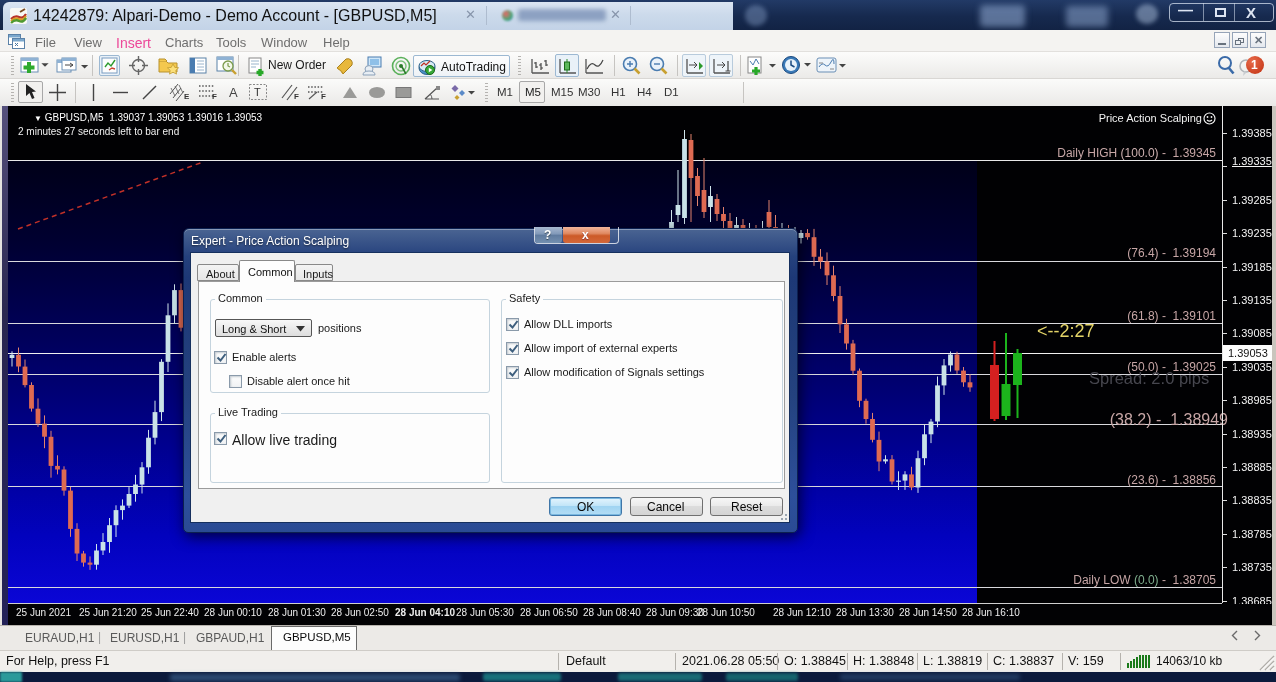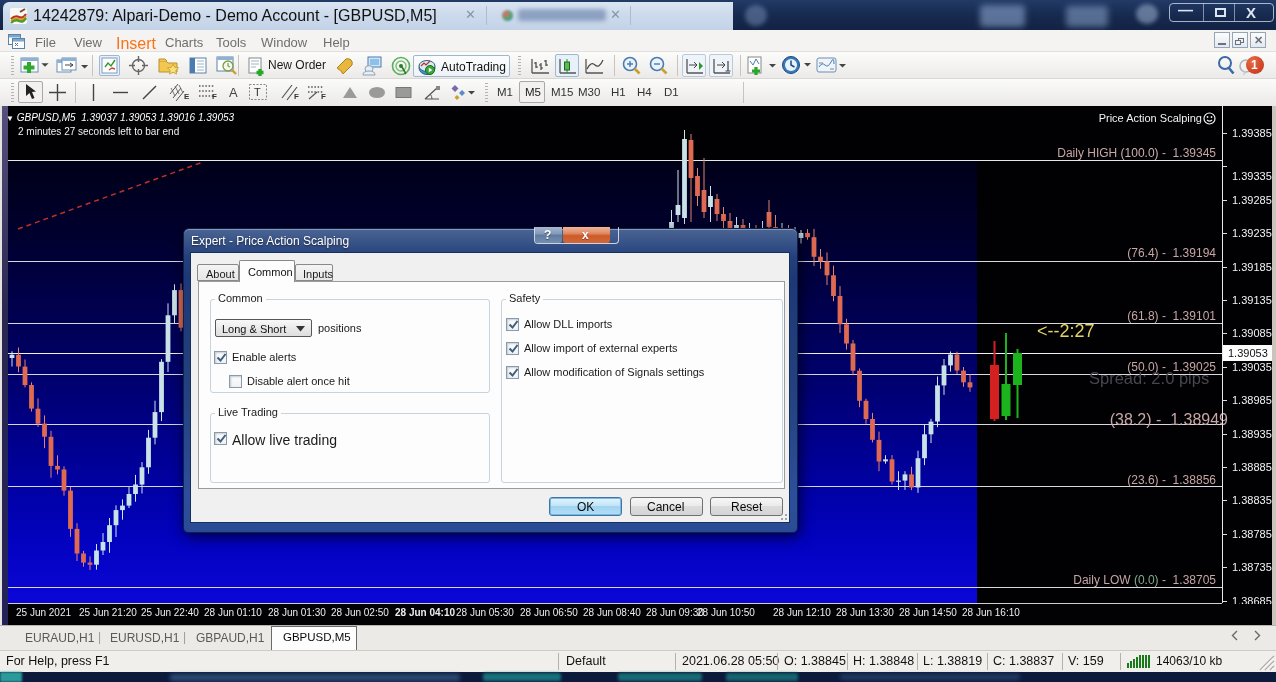--- a/index.html
+++ b/index.html
@@ -47,21 +47,21 @@
   <svg width="17" height="15">
     <rect x="0.5" y="0.5" width="12" height="10" fill="#fff" stroke="#5b82a8"></rect>
     <rect x="1" y="1" width="11" height="2.5" fill="#7ba7cc"></rect>
     <rect x="4.5" y="4.5" width="12" height="10" fill="#fff" stroke="#5b82a8"></rect>
     <rect x="5" y="5" width="11" height="2.5" fill="#7ba7cc"></rect>
     <path d="M7 9 l3 3 m0-3 l-3 3" stroke="#4a76a0" stroke-width="1"></path>
   </svg>
 </div>
 <div class="t" style="left:35px;top:35px;font-size:13px;color:#6e6e6e;">File</div>
 <div class="t" style="left:74px;top:35px;font-size:13px;color:#6e6e6e;">View</div>
-<div class="t" style="left:116px;top:35px;font-size:16px;color:#f97316;">Insert</div>
+<div class="t" style="left:116px;top:35px;font-size:14px;color:#ec4899;">Insert</div>
 <div class="t" style="left:165px;top:35px;font-size:13px;color:#6e6e6e;">Charts</div>
 <div class="t" style="left:216px;top:35px;font-size:13px;color:#6e6e6e;">Tools</div>
 <div class="t" style="left:261px;top:35px;font-size:13px;color:#6e6e6e;">Window</div>
 <div class="t" style="left:323px;top:35px;font-size:13px;color:#6e6e6e;">Help</div>
 
 <div class="abs" style="left:1214px;top:32px;width:16px;height:16px;background:linear-gradient(#fdfdfd,#e4e8ee);border:1px solid #96a4b8;"></div>
 <div class="abs" style="left:1232px;top:32px;width:16px;height:16px;background:linear-gradient(#fdfdfd,#e4e8ee);border:1px solid #96a4b8;"></div>
 <div class="abs" style="left:1250px;top:32px;width:16px;height:16px;background:linear-gradient(#fdfdfd,#e4e8ee);border:1px solid #96a4b8;"></div>
 <div class="abs" style="left:1218px;top:43px;width:8px;height:2px;background:#68727e;"></div>
 <div class="abs" style="left:1238px;top:38px;width:6px;height:5px;border:1px solid #68727e;"></div>
@@ -645,21 +645,21 @@
 <rect x="967.6" y="382.3" width="4.8" height="5.1" fill="#de6a52"></rect>
 <line x1="994.5" y1="341" x2="994.5" y2="421" stroke="#d42020" stroke-width="2"></line>
 <rect x="990.0" y="365" width="9" height="54" fill="#d42020"></rect>
 <line x1="1006.0" y1="333" x2="1006.0" y2="420" stroke="#1cb41c" stroke-width="2"></line>
 <rect x="1001.5" y="384" width="9" height="32" fill="#1cb41c"></rect>
 <line x1="1017.5" y1="349" x2="1017.5" y2="418" stroke="#1cb41c" stroke-width="2"></line>
 <rect x="1013.0" y="353" width="9" height="32" fill="#1cb41c"></rect>
   </g>
 </svg>
 
-<div class="t" style="left:6px;top:112px;font-size:10px;color:#fff;font-style:italic;"><span style="font-size:8px;">▼</span> GBPUSD,M5&nbsp; 1.39037 1.39053 1.39016 1.39053</div>
+<div class="t" style="left:34px;top:112px;font-size:10px;color:#fff;"><span style="font-size:8px;">▼</span> GBPUSD,M5&nbsp; 1.39037 1.39053 1.39016 1.39053</div>
 <div class="t" style="left:18px;top:126px;font-size:10px;color:#f0f0f0;">2 minutes 27 seconds left to bar end</div>
 <div class="t" style="right:74px;top:112px;font-size:11px;color:#f2f2f2;">Price Action Scalping</div>
 <svg class="abs" style="left:1203px;top:112px;" width="13" height="13">
   <circle cx="6.5" cy="6.5" r="5.5" fill="none" stroke="#f2f2f2" stroke-width="1.2"></circle>
   <circle cx="4.5" cy="5" r="0.9" fill="#f2f2f2"></circle>
     <circle cx="8.5" cy="5" r="0.9" fill="#f2f2f2"></circle>
   <path d="M4 8 q2.5 2.4 5 0" stroke="#f2f2f2" fill="none" stroke-width="1.1"></path>
 </svg>
 <div class="t" style="right:60px;top:146px;font-size:12px;color:#c7a6a6;">Daily HIGH <span style="color:#cdb0b0;">(100.0)</span> - &nbsp;1.39345</div>
 <div class="t" style="right:60px;top:246px;font-size:12px;color:#c7a6a6;">(76.4) - &nbsp;1.39194</div>
@@ -667,21 +667,21 @@
 <div class="t" style="right:60px;top:360px;font-size:12px;color:#c7a6a6;">(50.0) - &nbsp;1.39025</div>
 <div class="t" style="right:48px;top:411px;font-size:16px;color:#c7a6a6;">(38.2) - &nbsp;1.38949</div>
 <div class="t" style="right:60px;top:473px;font-size:12px;color:#c7a6a6;">(23.6) - &nbsp;1.38856</div>
 <div class="t" style="right:60px;top:573px;font-size:12px;color:#c7a6a6;">Daily LOW <span style="color:#7fae8e;">(0.0)</span> - &nbsp;1.38705</div>
 <div class="t" style="left:1037px;top:321px;font-size:18px;color:#e4d468;">&lt;--2:27</div>
 <div class="t" style="left:1089px;top:369px;font-size:16.5px;color:#47474f;">Spread: 2.0 pips</div>
 
 <div class="abs" style="left:1222px;top:106px;width:1px;height:497px;background:#e8e8e8;"></div>
 <div class="abs" style="left:1222px;top:127px;width:50px;height:481px;font-size:11px;color:#f4f4f4;">
   <div class="t" style="left:10px;top:0px;">1.39385</div>
-  <div class="t" style="left:10px;top:43px;">1.39335</div>
+  <div class="t" style="left:10px;top:28px;text-decoration:underline;">1.39335</div>
   <div class="t" style="left:10px;top:67px;">1.39285</div>
   <div class="t" style="left:10px;top:100px;">1.39235</div>
   <div class="t" style="left:10px;top:134px;">1.39185</div>
   <div class="t" style="left:10px;top:167px;">1.39135</div>
   <div class="t" style="left:10px;top:200px;">1.39085</div>
   <div class="t" style="left:10px;top:234px;">1.39035</div>
   <div class="t" style="left:10px;top:267px;">1.38985</div>
   <div class="t" style="left:10px;top:301px;">1.38935</div>
   <div class="t" style="left:10px;top:334px;">1.38885</div>
   <div class="t" style="left:10px;top:367px;">1.38835</div>
@@ -710,21 +710,21 @@
 </svg>
 <div class="abs" style="left:1223px;top:345px;width:49px;height:16px;background:#fdfdfd;"></div>
 <div class="t" style="left:1228px;top:347px;font-size:11px;color:#111;">1.39053</div>
 
 <div class="abs" style="left:8px;top:603px;width:1214px;height:1px;background:#cfcfcf;"></div>
 <div class="abs" style="left:8px;top:604px;width:1264px;height:21px;background:#020204;"></div>
 <div class="abs" style="left:0;top:607px;width:1276px;height:14px;font-size:10px;color:#ededed;">
   <div class="t" style="left:16px;">25 Jun 2021</div>
   <div class="t" style="left:79px;">25 Jun 21:20</div>
   <div class="t" style="left:141px;">25 Jun 22:40</div>
-  <div class="t" style="left:204px;">28 Jun 01:10</div>
+  <div class="t" style="left:204px;">28 Jun 00:10</div>
   <div class="t" style="left:268px;">28 Jun 01:30</div>
   <div class="t" style="left:331px;">28 Jun 02:50</div>
   <div class="t" style="left:395px;font-weight:bold;">28 Jun 04:10</div>
   <div class="t" style="left:456px;">28 Jun 05:30</div>
   <div class="t" style="left:520px;">28 Jun 06:50</div>
   <div class="t" style="left:583px;">28 Jun 08:40</div>
   <div class="t" style="left:646px;">28 Jun 09:30</div>
   <div class="t" style="left:697px;">28 Jun 10:50</div>
   <div class="t" style="left:773px;">28 Jun 12:10</div>
   <div class="t" style="left:836px;">28 Jun 13:30</div>

